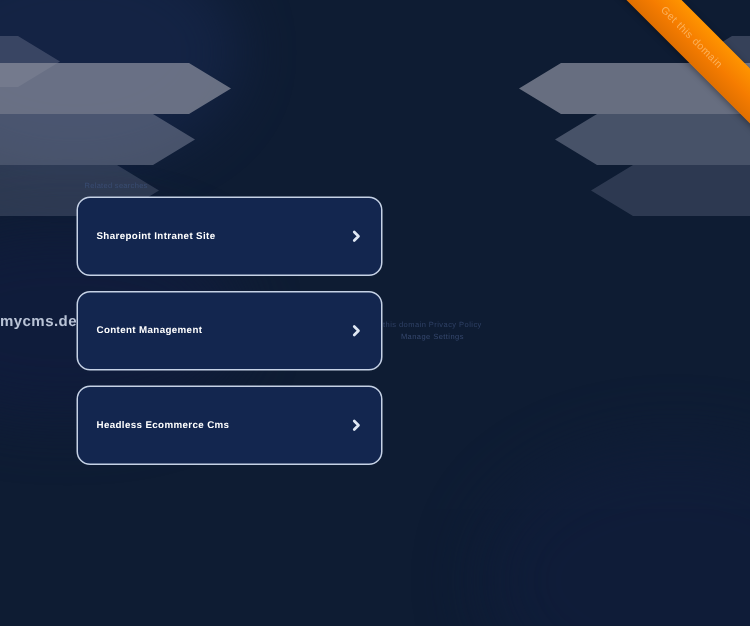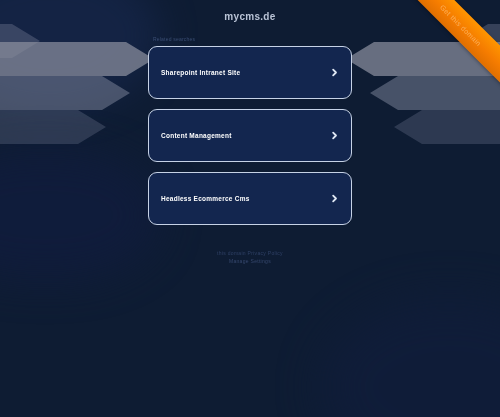--- a/index.html
+++ b/index.html
@@ -104,21 +104,21 @@
     font-family: "Liberation Sans", sans-serif;
   }
 
   
   .page {
     position: relative;
     z-index: 10;
     width: 500px;
     height: 417px;
     display: flex;
-    flex-direction: column;
+    flex-direction: row;
     align-items: center;
   }
 
   .site-title {
     margin-top: 11px;
     font-size: 10px;
     font-weight: bold;
     color: #b9c3d6;
     letter-spacing: .3px;
   }

